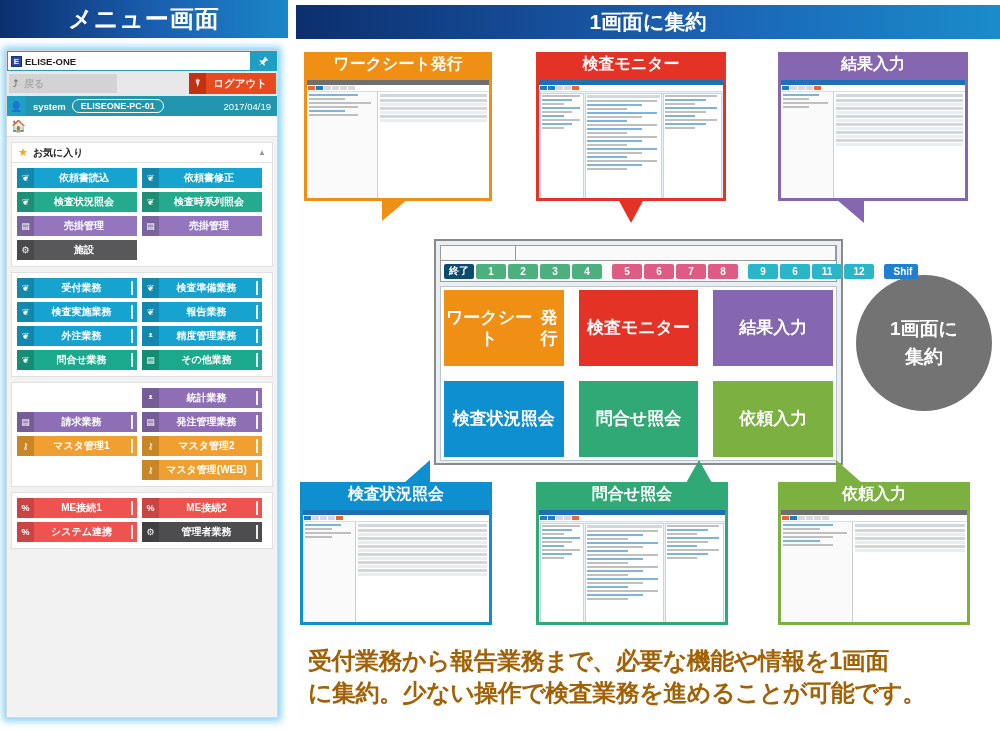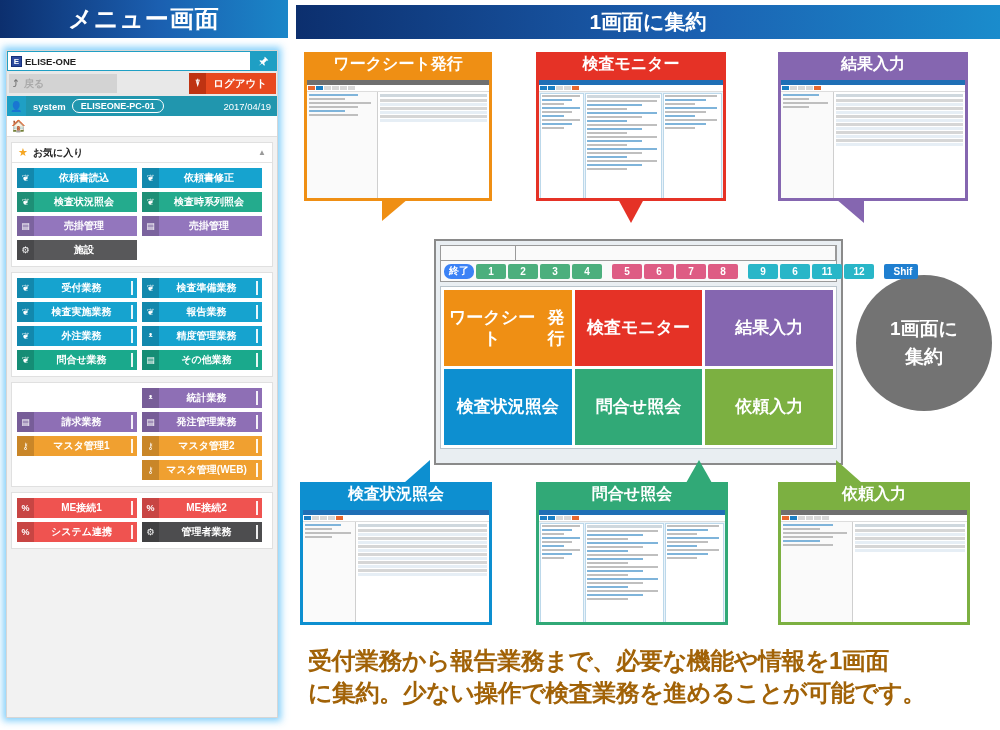--- a/index.html
+++ b/index.html
@@ -168,29 +168,29 @@
   .console-top .cell{border-right:1px solid #9a9a9a;}
   .console-top .cell:first-child{width:74px;}
   .fkeys{
     height:21px;background:#fafafa;border:1px solid #9a9a9a;border-top:none;
     box-sizing:border-box;display:flex;align-items:center;gap:2px;padding:0 3px;
   }
   .fk{
     height:15px;min-width:22px;display:flex;align-items:center;justify-content:center;
     color:#fff;font-size:10px;font-weight:bold;border-radius:2px;padding:0 4px;
   }
-  .fk.end{background:#3b82f6;border-radius:7px;}
+  .fk.end{background:#0c4a6e;}
   .fk.g{background:#4caf7d;}
   .fk.p{background:#de5c84;}
   .fk.t{background:#29b6c8;}
   .fk.s{background:#1f7fd0;padding-left:8px;}
   .fk.gap{background:transparent;min-width:6px;padding:0;}
   .tiles{
     margin-top:4px;background:#fff;border:1px solid #b9c4cc;padding:3px;
-    display:grid;grid-template-columns:repeat(3,1fr);gap:3px;
+    display:grid;grid-template-columns:repeat(3,1fr);gap:15px;
   }
   .tile{
     height:76px;display:flex;align-items:center;justify-content:center;text-align:center;
     color:#fff;font-size:17px;font-weight:bold;line-height:1.25;
   }
   .t-orange{background:#ef8f14;}
   .t-red{background:#e53226;}
   .t-purple{background:#8566b0;}
   .t-blue{background:#0d8fd0;}
   .t-green{background:#31a977;}

